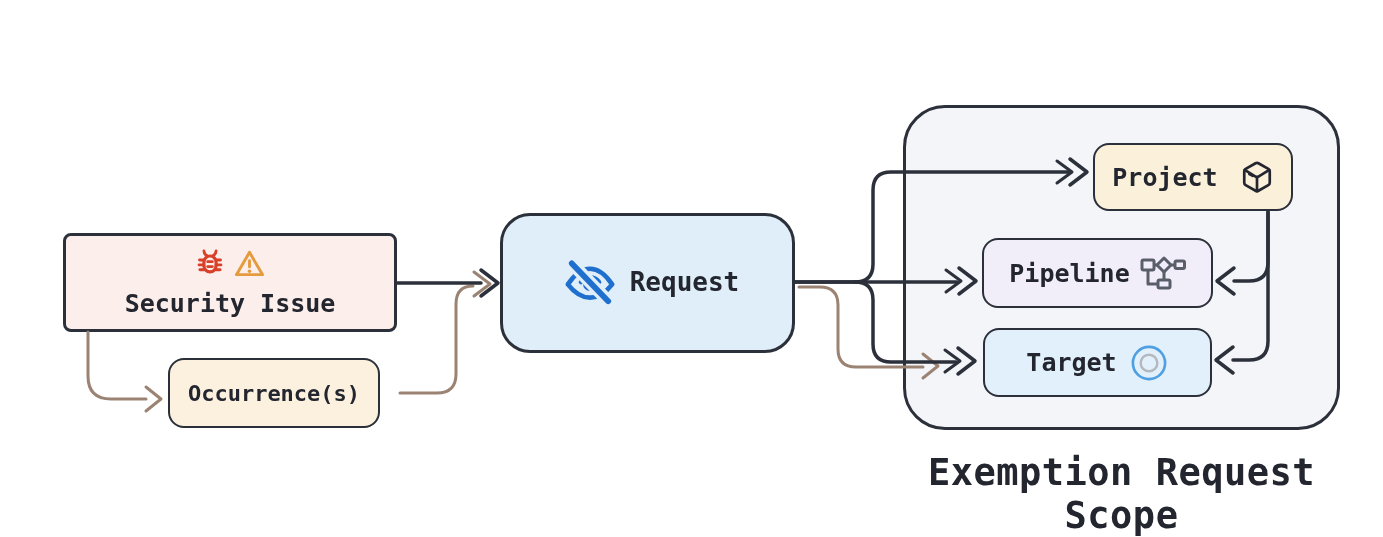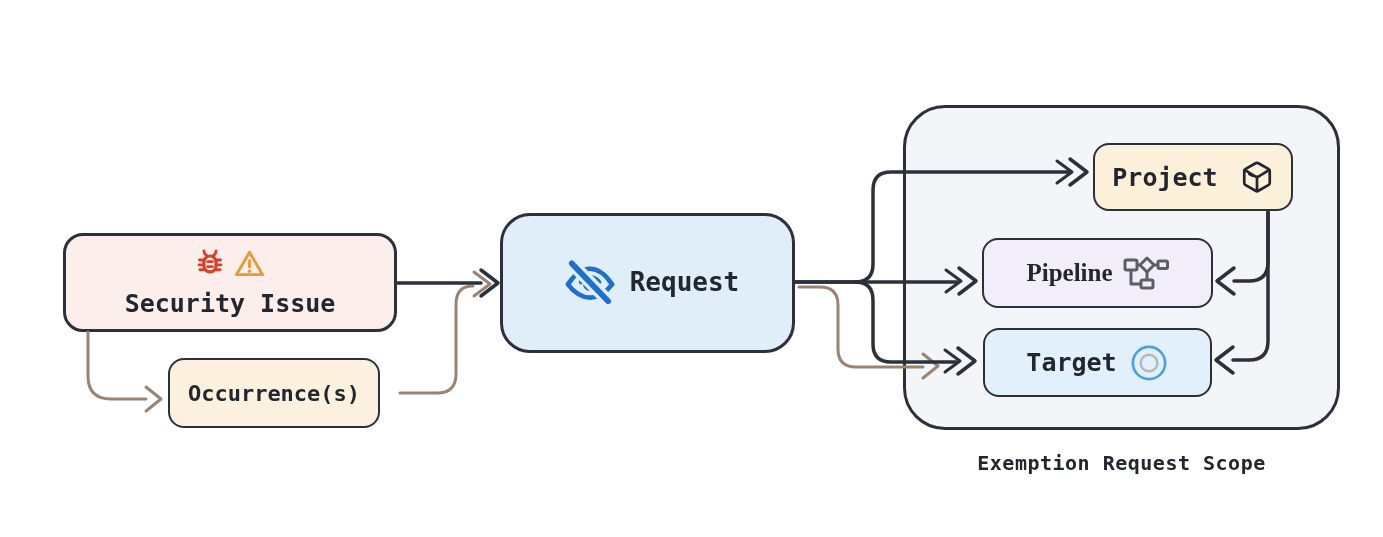--- a/index.html
+++ b/index.html
@@ -7,21 +7,21 @@
     position:relative; width:1383px; height:537px; background:#ffffff;
     font-family:"DejaVu Sans Mono", monospace; overflow:hidden;
   }
   .node {
     position:absolute; box-sizing:border-box;
     border:3px solid #2b303b; background:#fff;
     display:flex; align-items:center; justify-content:center;
     color:#23262f; font-weight:bold;
   }
   .node-security {
-    left:63px; top:233px; width:334px; height:99px; border-radius:20px;
+    left:63px; top:233px; width:334px; height:99px; border-radius:8px;
     background:#fceeea; flex-direction:column; gap:10px; font-size:25px;
   }
   .icon-row { display:flex; align-items:center; gap:9px; }
   .node-occurrences {
     left:168px; top:358px; width:212px; height:70px; border-radius:16px;
     background:#fbf1de; border-width:2.5px; font-size:22px;
   }
   .node-request {
     left:500px; top:213px; width:295px; height:140px; border-radius:30px;
     background:#dfeef9; flex-direction:row; gap:12px; font-size:26px; line-height:1.28;
@@ -31,29 +31,29 @@
   .scope-box {
     position:absolute; left:903px; top:105px; width:437px; height:325px;
     border:3px solid #2b303b; border-radius:42px; background:#f4f5f8; box-sizing:border-box;
   }
   .node-project {
     left:1093px; top:143px; width:200px; height:68px; border-radius:16px;
     background:#fbf0da; border-width:2.5px; font-size:25px; gap:22px;
   }
   .node-pipeline {
     left:982px; top:238px; width:231px; height:70px; border-radius:16px;
-    background:#f1eefa; border-width:2.5px; font-size:25px; gap:10px;font-family:Liberation Serif, serif;
+    background:#f1eefa; border-width:2.5px; font-size:25px; gap:10px;
   }
   .node-target {
     left:983px; top:328px; width:229px; height:69px; border-radius:16px;
     background:#e2f0fb; border-width:2.5px; font-size:25px; gap:12px;
   }
   .scope-caption {
     position:absolute; left:903px; top:451px; width:437px; text-align:center;
-    font-size:20px; font-weight:bold; color:#23262f; letter-spacing:0.5px;
+    font-size:37px; font-weight:bold; color:#23262f; letter-spacing:0.5px;
   }
   .logo {
     position:absolute; left:1170px; top:29px;
     display:flex; align-items:center; gap:3px;
   }
   .logo-text {
     font-family:"Liberation Sans", sans-serif; font-weight:bold;
     font-size:33px; color:#17191c; letter-spacing:-1.2px;
   }
   #arrows { position:absolute; left:0; top:0; pointer-events:none; }

